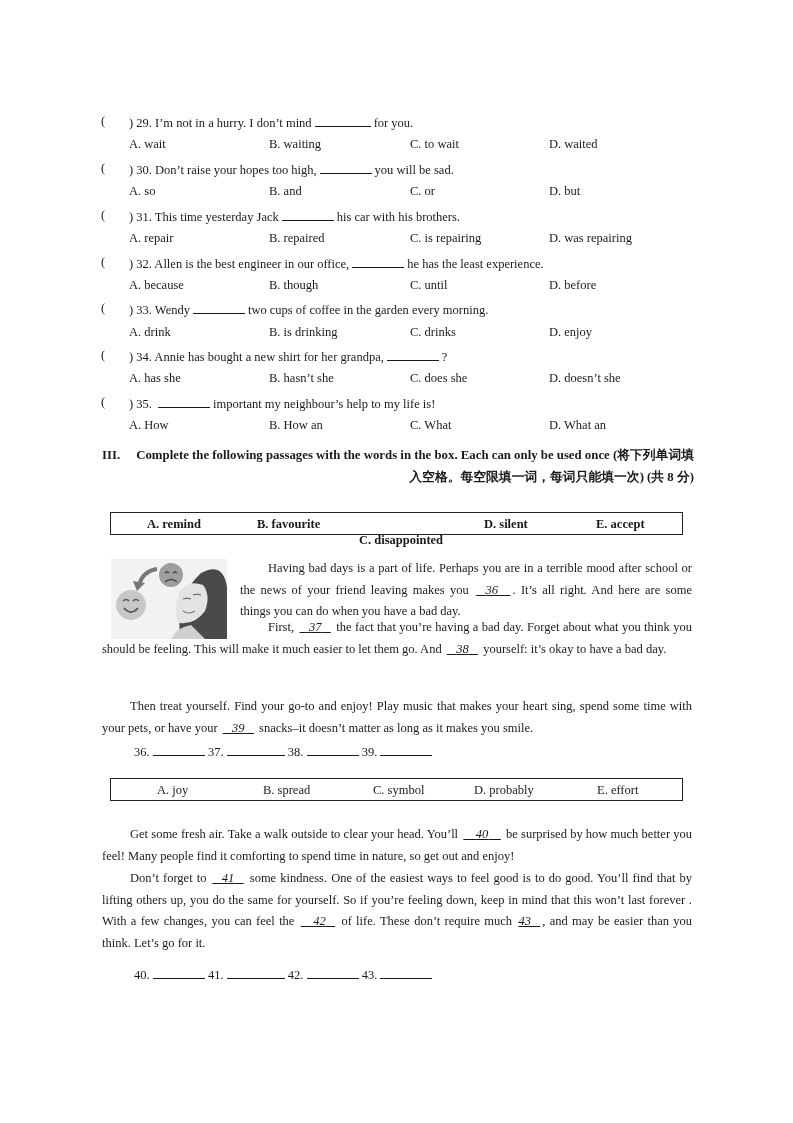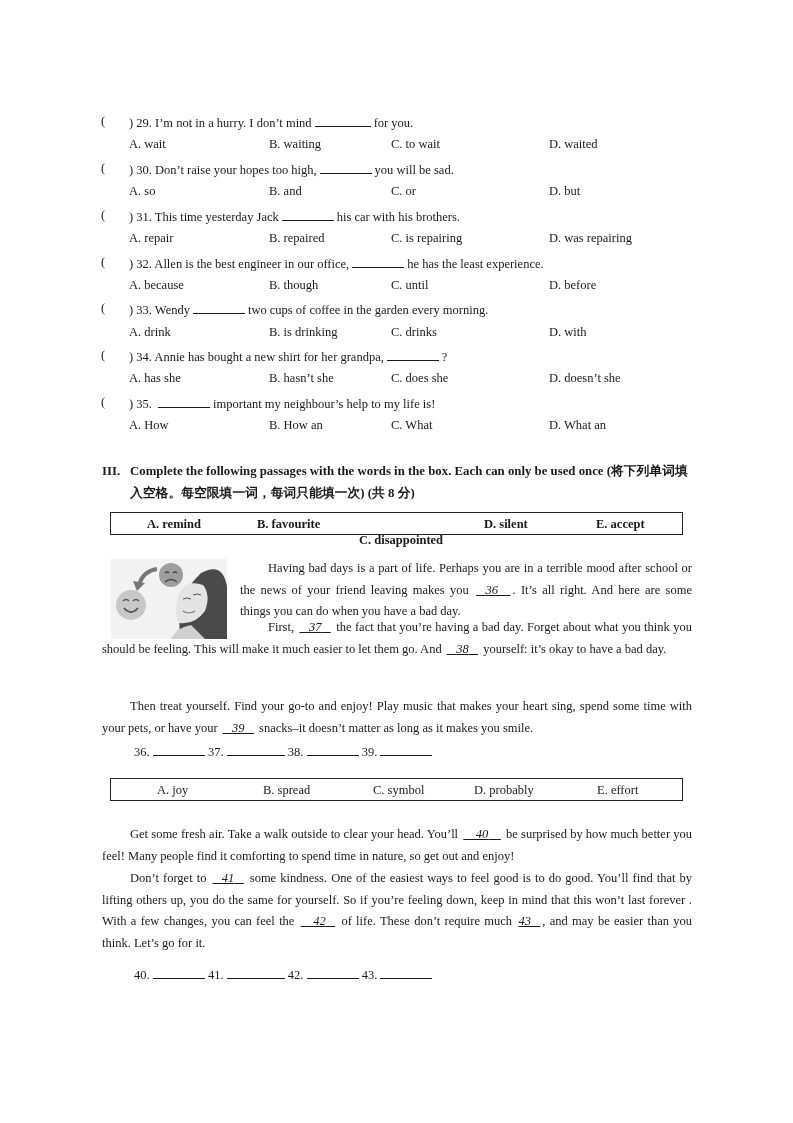--- a/index.html
+++ b/index.html
@@ -10,21 +10,21 @@
   }
   .abs { position: absolute; white-space: nowrap; }
   .q-line { left: 101px; }
   .paren-open { position: absolute; left: 0; }
   .q-text { position: absolute; left: 28px; }
   .blank {
     display: inline-block; border-bottom: 1px solid #1a1a1a;
     height: 12px; vertical-align: baseline; margin: 0 3px;
   }
   .opt { position: absolute; }
-  .opt-a { left: 129px; } .opt-b { left: 269px; } .opt-c { left: 391px; text-align: center; } .opt-d { left: 549px; }
+  .opt-a { left: 129px; } .opt-b { left: 269px; } .opt-c { left: 410px; text-align: center; } .opt-d { left: 549px; }
   .section-title {
     left: 102px; font-weight: bold; font-family: "Liberation Serif", serif;
     font-size: 12.8px; line-height: 22px; white-space: normal; width: 592px;
   }
   .section-title .sec-num { position: absolute; left: 0; }
   .section-title .sec-text { display: block; padding-left: 28px; }
   .word-box {
     position: absolute; left: 110px; width: 573px; height: 23px;
     border: 1px solid #222; box-sizing: border-box;
   }
@@ -121,21 +121,21 @@
     <span class="q-text">
       <span>)</span>
       <span>33</span>.
       <span>Wendy</span><span class="blank" style="width:52px"></span><span>two cups of coffee in the garden every morning.</span>
     </span>
   </div>
   <div class="abs" style="top:325px;left:0;width:793px;">
     <span class="opt opt-a">A. drink</span>
     <span class="opt opt-b">B. is drinking</span>
     <span class="opt opt-c">C. drinks</span>
-    <span class="opt opt-d">D. with</span>
+    <span class="opt opt-d">D. enjoy</span>
   </div>
 </div>
 
 <div>
   <div class="abs q-line" style="top:348px;">
     <span class="paren-open">(</span>
     <span class="q-text">
       <span>)</span>
       <span>34</span>.
       <span>Annie  has bought a new shirt for her grandpa,</span><span class="blank" style="width:52px"></span><span>?</span>
@@ -159,21 +159,21 @@
     </span>
   </div>
   <div class="abs" style="top:418px;left:0;width:793px;">
     <span class="opt opt-a">A. How</span>
     <span class="opt opt-b">B. How an</span>
     <span class="opt opt-c">C. What</span>
     <span class="opt opt-d">D. What an</span>
   </div>
 </div>
 
-<div class="abs section-title" style="top:460px;">
+<div class="abs section-title" style="top:444px;text-align:right;">
   <span class="sec-num">III.</span>
   <span class="sec-text">Complete the following passages with  the words  in the box. Each can only be used once (将下列单词填入空格。每空限填一词，每词只能填一次) (共 8 分)</span>
 </div>
 
 <div class="word-box" style="top:512px;font-weight:bold;">
   <span style="left:36px;">A. remind</span>
   <span style="left:146px;">B.  favourite</span>
   <span style="left:248px;margin-top:16px;">C. disappointed</span>
   <span style="left:373px;">D. silent</span>
   <span style="left:485px;">E. accept</span>

